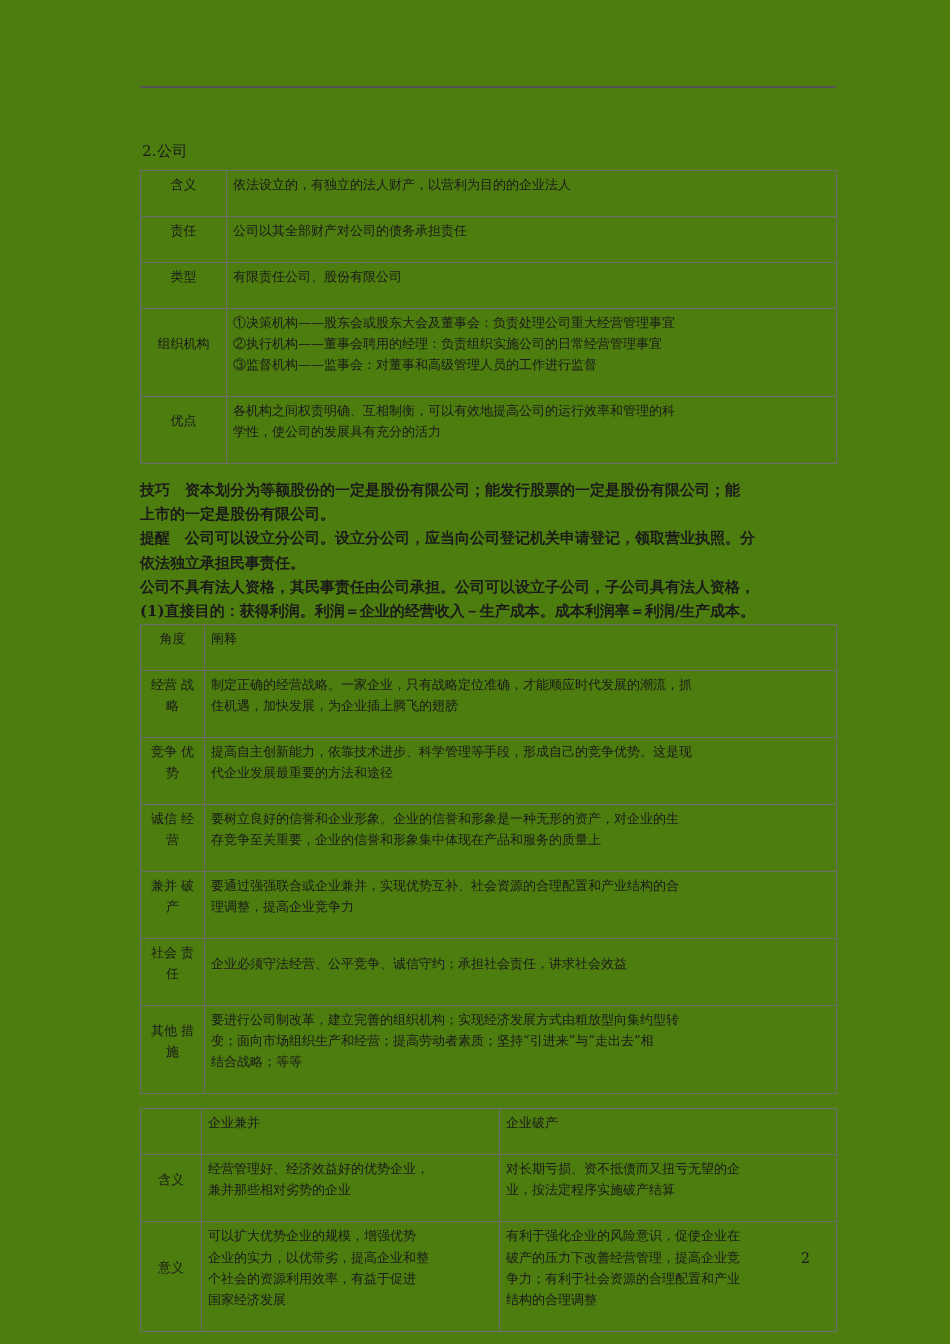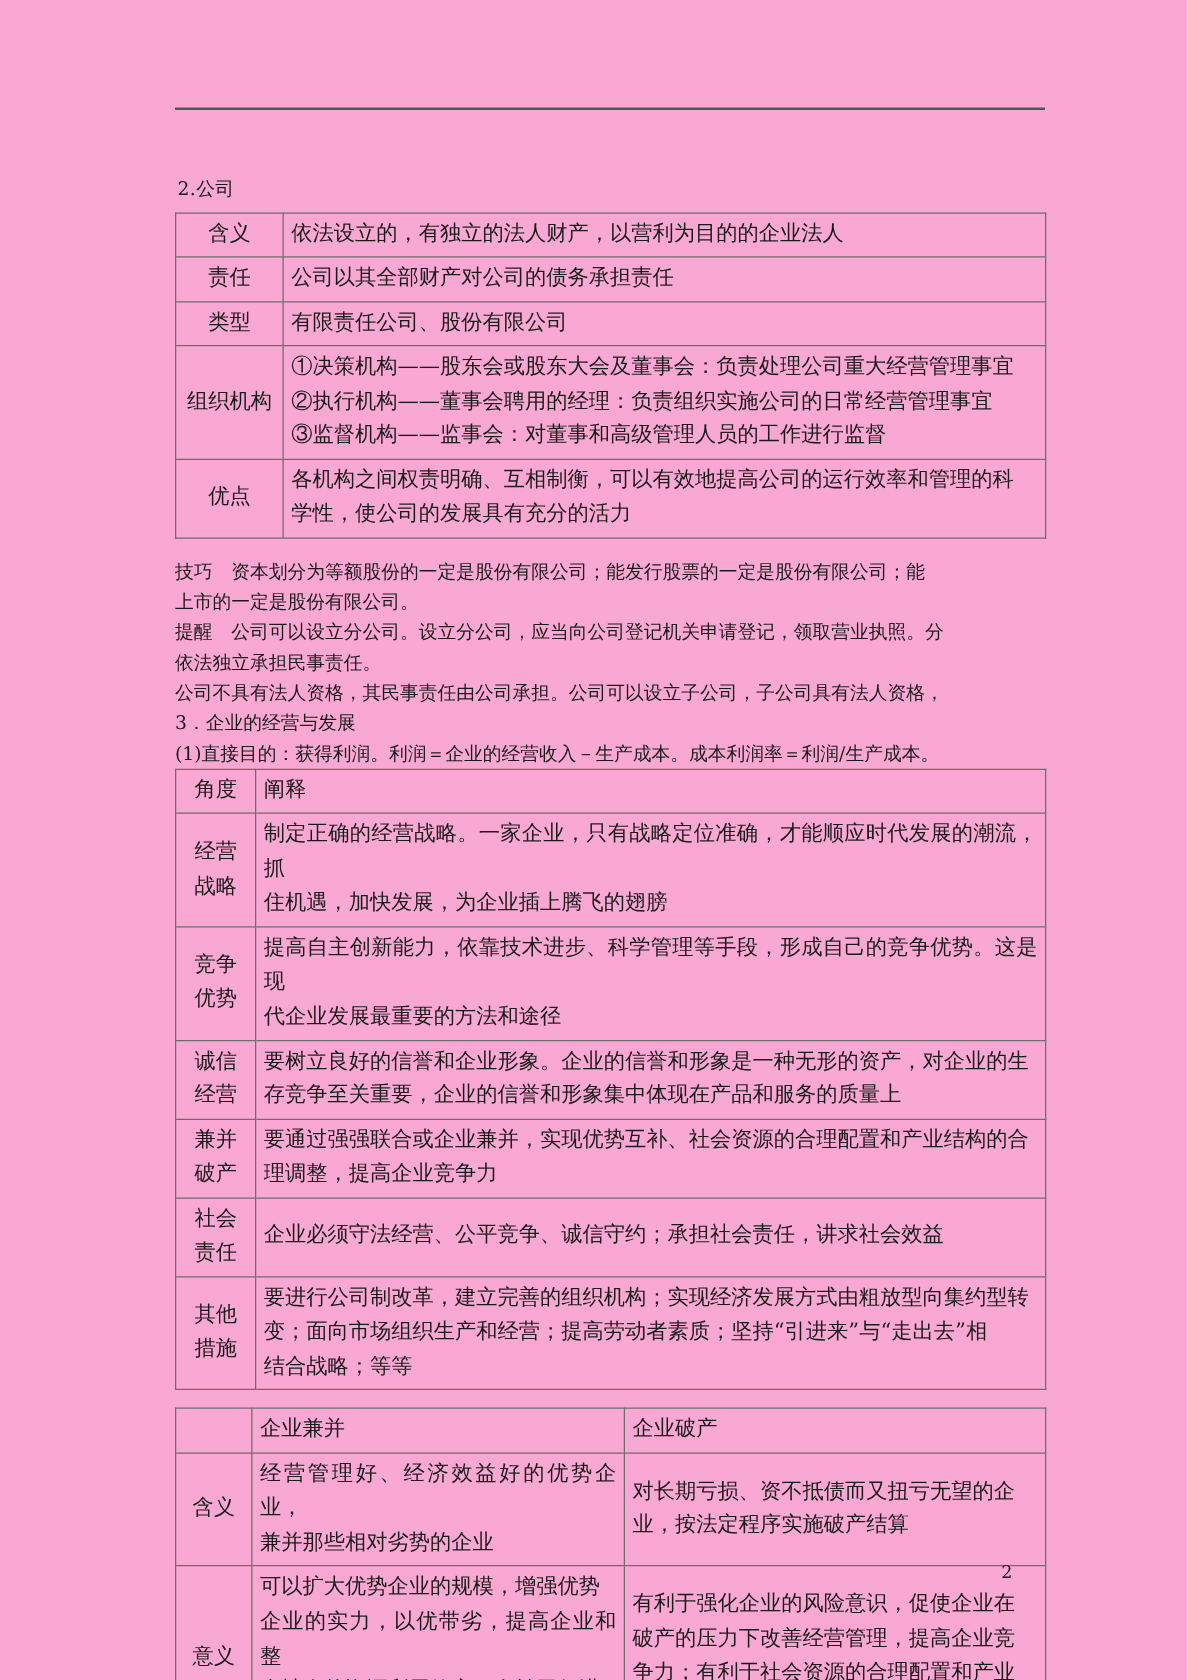--- a/index.html
+++ b/index.html
@@ -8,21 +8,21 @@
     background: #ffffff;
   }
   body {
     font-family: "DejaVu Serif", "Liberation Serif", serif;
     color: #1a1a1a;
   }
   .page {
     position: relative;
     width: 950px;
     height: 1344px;
-    background: #f9a8d4;
+    background: #4d7c0f;
     overflow: hidden;
     box-sizing: border-box;
   }
   .header-rule {
     position: absolute;
     left: 140px;
     top: 86px;
     width: 696px;
     height: 2px;
     background: #555555;
@@ -40,22 +40,22 @@
     letter-spacing: 0.3px;
   }
   table.doc-table {
     border-collapse: collapse;
     width: 696px;
     table-layout: fixed;
     margin: 0 0 0 0;
   }
   table.doc-table td {
     border: 1px solid #6d6d6d;
-    padding: 3px 6px 4px 6px;
-    font-size: 17px;
+    padding: 3px 6px 21px 6px;
+    font-size: 13px;
     line-height: 1.62;
     vertical-align: middle;
     word-break: break-all;
   }
   td.lbl {
     text-align: center;
     vertical-align: middle;
     padding-left: 2px;
     padding-right: 2px;
   }
@@ -68,20 +68,21 @@
   }
   td.body .ln {
     display: block;
   }
   .para {
     font-size: 15px;
     line-height: 1.62;
     margin: 0;
     text-align: justify;
     text-justify: inter-ideograph;
+    font-weight: bold;
   }
   .para .ln {
     display: block;
   }
   .gap-after-table {
     height: 14px;
   }
   .page-number {
     position: absolute;
     right: 140px;
@@ -149,21 +150,20 @@
     <div class="para">
       <span class="ln">技巧　资本划分为等额股份的一定是股份有限公司；能发行股票的一定是股份有限公司；能</span>
       <span class="ln">上市的一定是股份有限公司。</span>
     </div>
     <div class="para">
       <span class="ln">提醒　公司可以设立分公司。设立分公司，应当向公司登记机关申请登记，领取营业执照。分</span>
       <span class="ln">依法独立承担民事责任。</span>
       <span class="ln">公司不具有法人资格，其民事责任由公司承担。公司可以设立子公司，子公司具有法人资格，</span>
     </div>
 
-    <div class="para">3．企业的经营与发展</div>
     <div class="para">(1)直接目的：获得利润。利润＝企业的经营收入－生产成本。成本利润率＝利润/生产成本。</div>
 
     <table class="doc-table">
       <colgroup>
           <col style="width:64px">
           <col style="width:632px">
         </colgroup>
       <tbody>
         <tr>
           <td class="lbl">角度</td>

